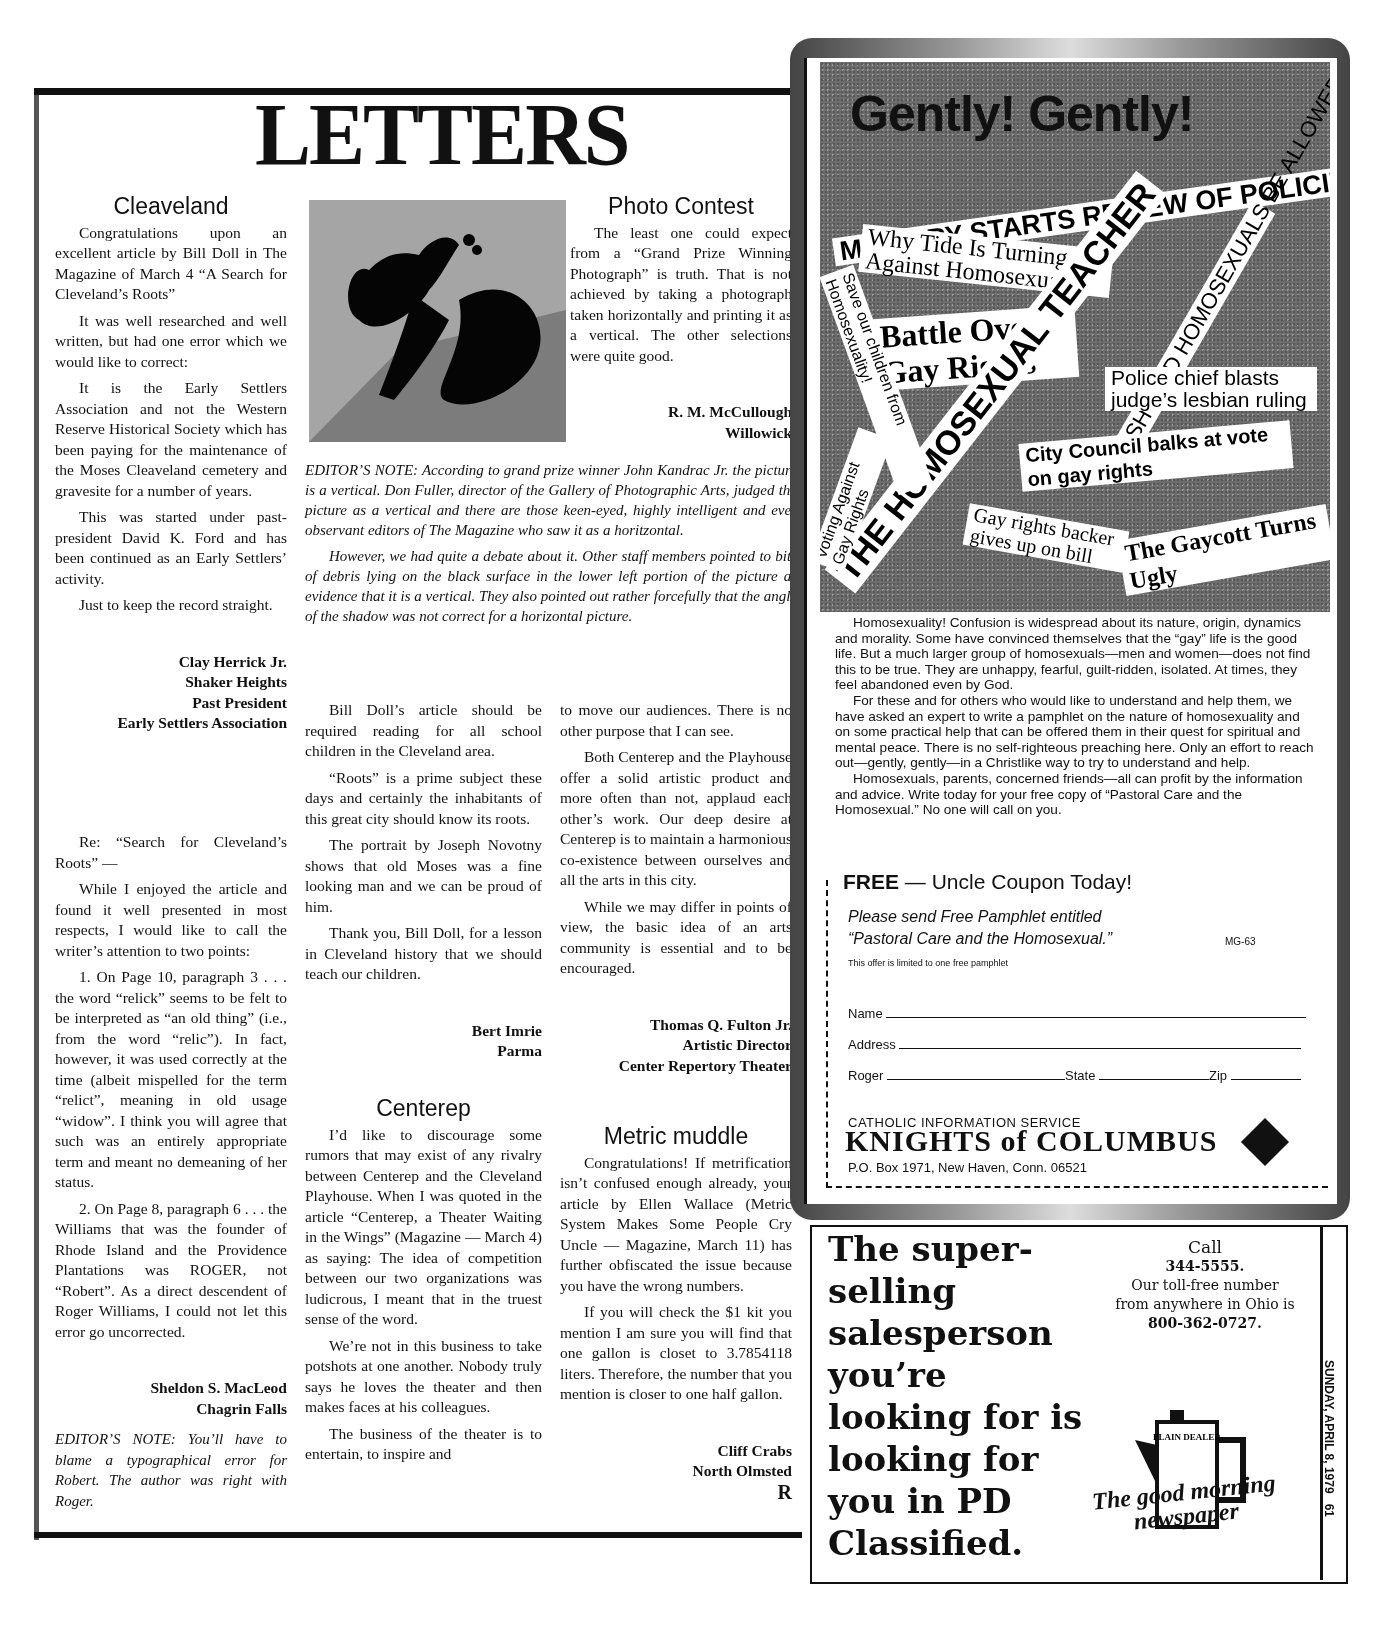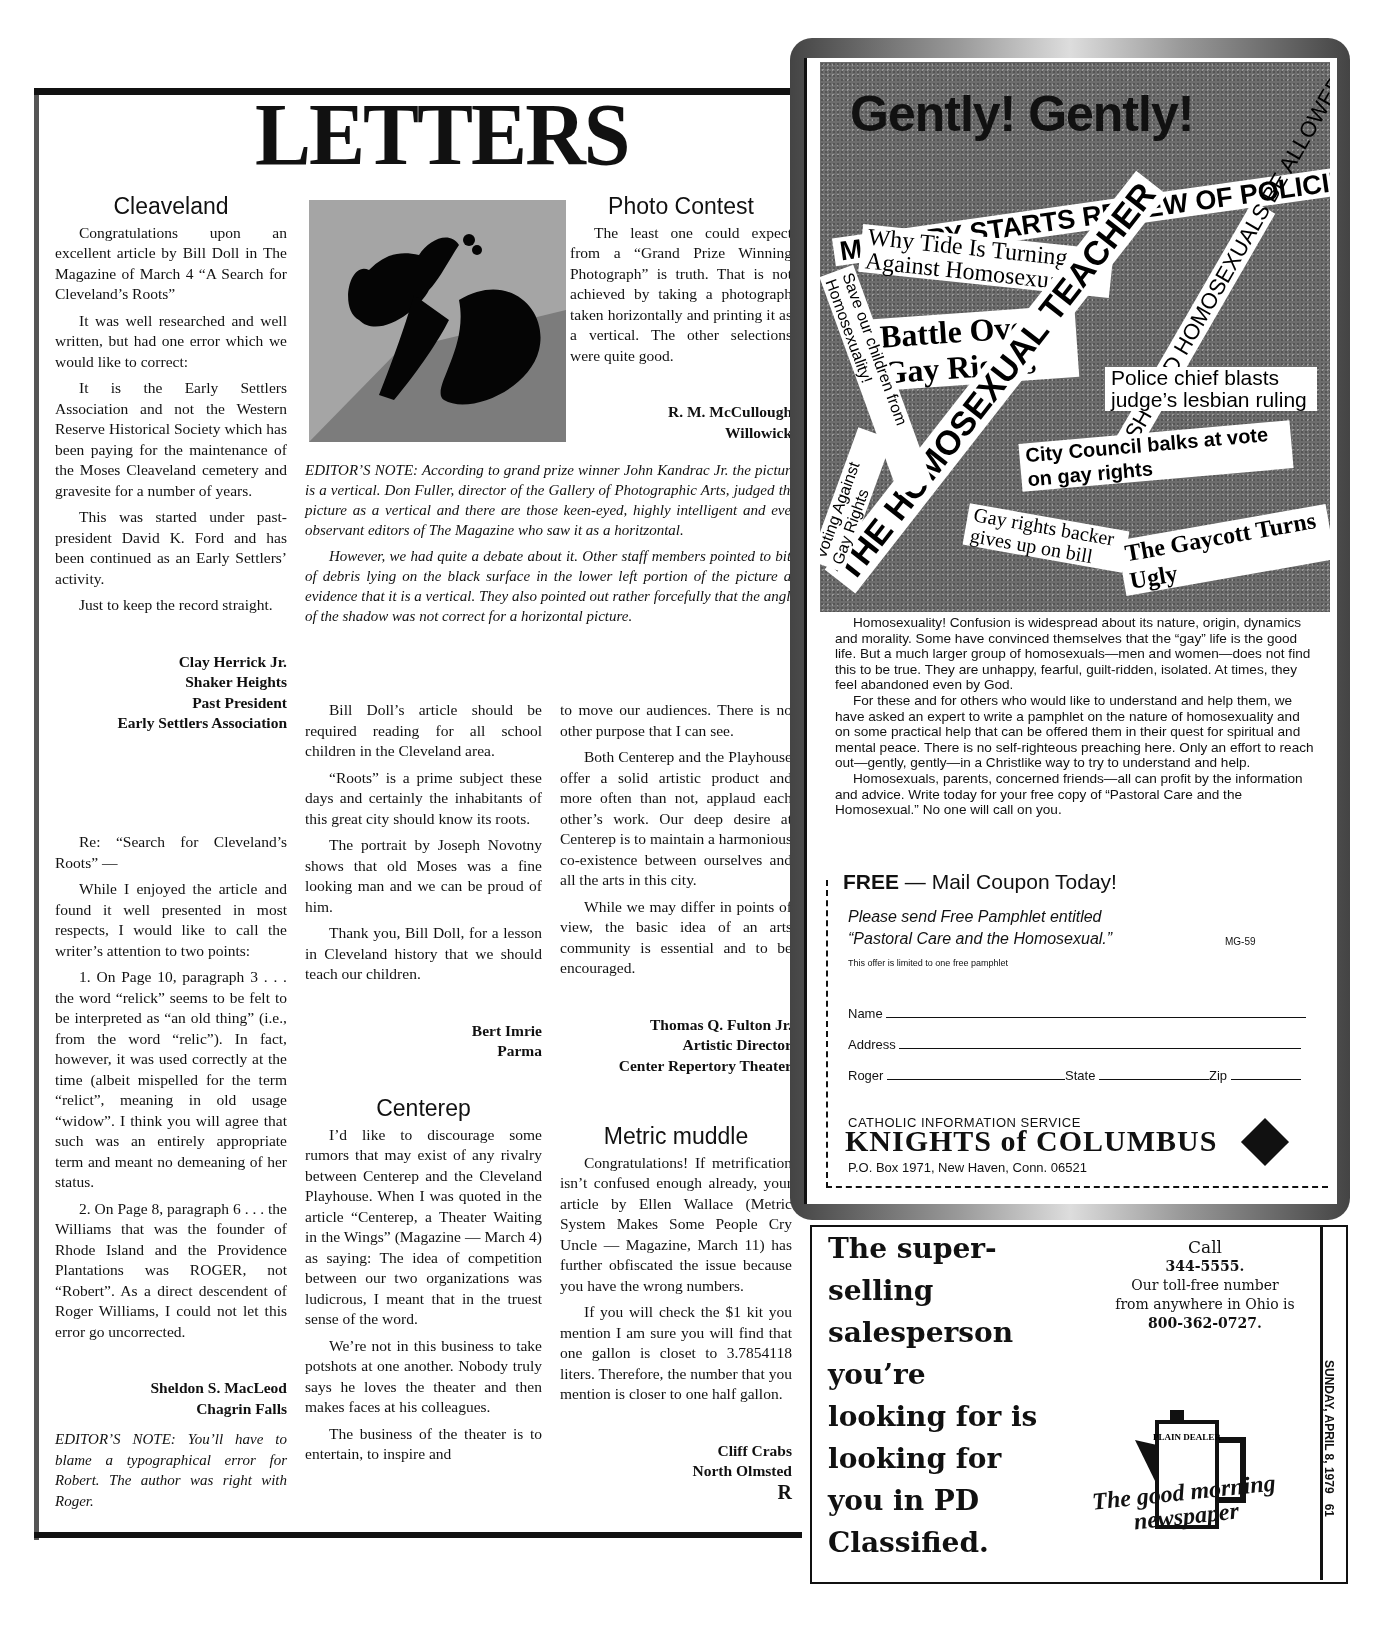--- a/index.html
+++ b/index.html
@@ -29,21 +29,21 @@
   #ad-title{left:850px;top:85px;font-family:"Liberation Sans",sans-serif;font-weight:900;font-size:50px;color:#111;letter-spacing:-1px;}
   #ad-body{left:835px;top:615px;width:480px;font-family:"Liberation Sans",sans-serif;font-size:13.6px;line-height:15.6px;}
   #ad-body p{margin:0;text-indent:18px;}
   #coupon{left:826px;top:880px;width:500px;height:306px;border-left:2px dashed #111;border-bottom:2px dashed #111;}
   #coupon-head{left:843px;top:870px;font-family:"Liberation Sans",sans-serif;font-size:21px;background:#fff;padding-right:6px;}
   .field{position:absolute;font-family:"Liberation Sans",sans-serif;font-size:13px;}
   .line{display:inline-block;border-bottom:1px solid #111;height:12px;vertical-align:baseline;}
   #kofc{left:845px;top:1124px;font-family:"Liberation Serif",serif;font-weight:900;font-size:30px;letter-spacing:1px;}
   
   #classified{left:810px;top:1225px;width:534px;height:355px;border:2px solid #111;}
-  #pd-text{left:828px;top:1228px;font-family:"DejaVu Serif","Liberation Serif",serif;font-weight:bold;font-size:28px;line-height:42px;}
+  #pd-text{left:828px;top:1228px;font-family:"DejaVu Serif","Liberation Serif",serif;font-weight:bold;font-size:34px;line-height:42px;}
   #pd-call{left:1100px;top:1238px;width:210px;text-align:center;font-family:"DejaVu Serif",serif;font-size:14px;line-height:19px;}
   #date-vert{left:1336px;top:1360px;font-family:"Liberation Sans",sans-serif;font-size:12px;font-weight:bold;transform-origin:left top;transform:rotate(90deg);white-space:nowrap;}
   #side-rule{left:1320px;top:1225px;width:3px;height:355px;background:#111;}
 </style>
 </head>
 <body>
 
 <div id="letters" class="abs"></div>
 <div id="top-rule" class="abs"></div>
 <div id="masthead" class="abs">LETTERS</div>
@@ -162,25 +162,25 @@
 
 <div id="ad-body" class="abs">
   <p>Homosexuality! Confusion is widespread about its nature, origin, dynamics and morality. Some have convinced themselves that the “gay” life is the good life. But a much larger group of homosexuals—men and women—does not find this to be true. They are unhappy, fearful, guilt-ridden, isolated. At times, they feel abandoned even by God.</p>
   <p>For these and for others who would like to understand and help them, we have asked an expert to write a pamphlet on the nature of homosexuality and on some practical help that can be offered them in their quest for spiritual and mental peace. There is no self-righteous preaching here. Only an effort to reach out—gently, gently—in a Christlike way to try to understand and help.</p>
   <p>Homosexuals, parents, concerned friends—all can profit by the information and advice. Write today for your free copy of “Pastoral Care and the Homosexual.” No one will call on you.</p>
 </div>
 
 <div id="coupon" class="abs"></div>
 <div id="coupon-head" class="abs">
   <b>FREE</b>
-  <span>— Mail Coupon Today!</span>
+  <span>— Uncle Coupon Today!</span>
 </div>
 <div class="field ital" style="left:848px;top:908px;font-size:16px;">Please send Free Pamphlet entitled</div>
 <div class="field ital" style="left:848px;top:930px;font-size:16px;">“Pastoral Care and the Homosexual.”</div>
-<div class="field" style="left:1225px;top:936px;font-size:10px;">MG-59</div>
+<div class="field" style="left:1225px;top:936px;font-size:10px;">MG-63</div>
 <div class="field" style="left:848px;top:958px;font-size:9px;">This offer is limited to one free pamphlet</div>
 
 <div class="field" style="left:848px;top:1005px;">
   <span>Name</span>
   <span class="line" style="width:420px;"></span>
 </div>
 <div class="field" style="left:848px;top:1036px;text-align:right;">
   <span>Address</span>
   <span class="line" style="width:402px;"></span>
 </div>

